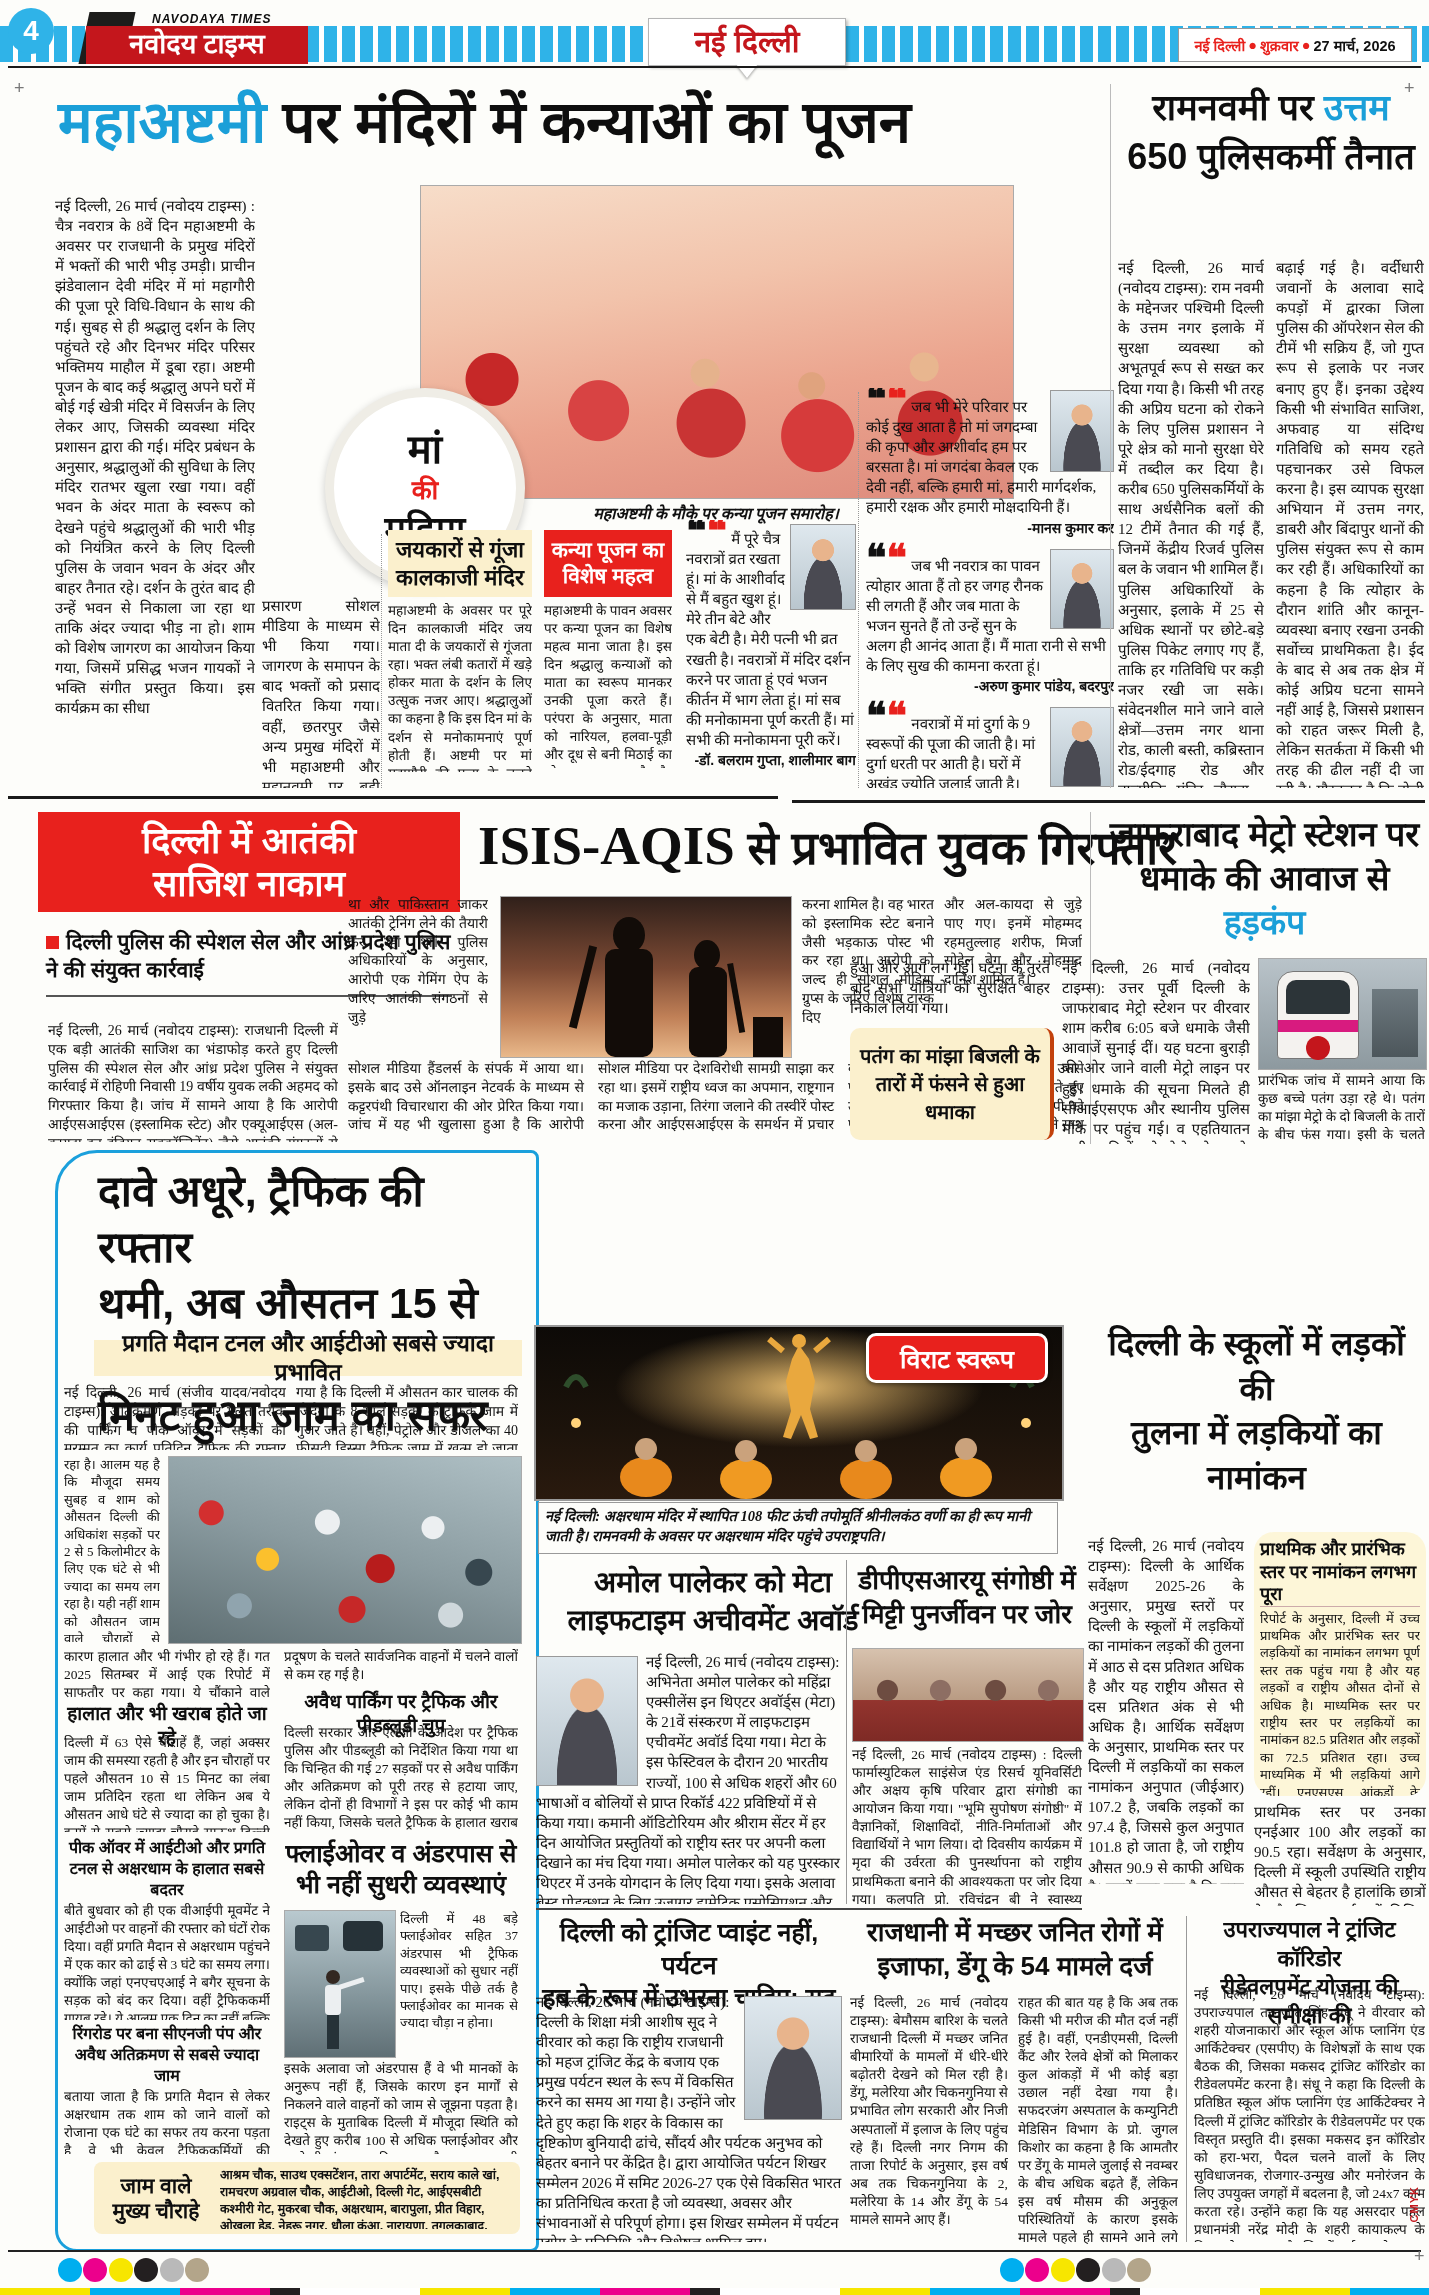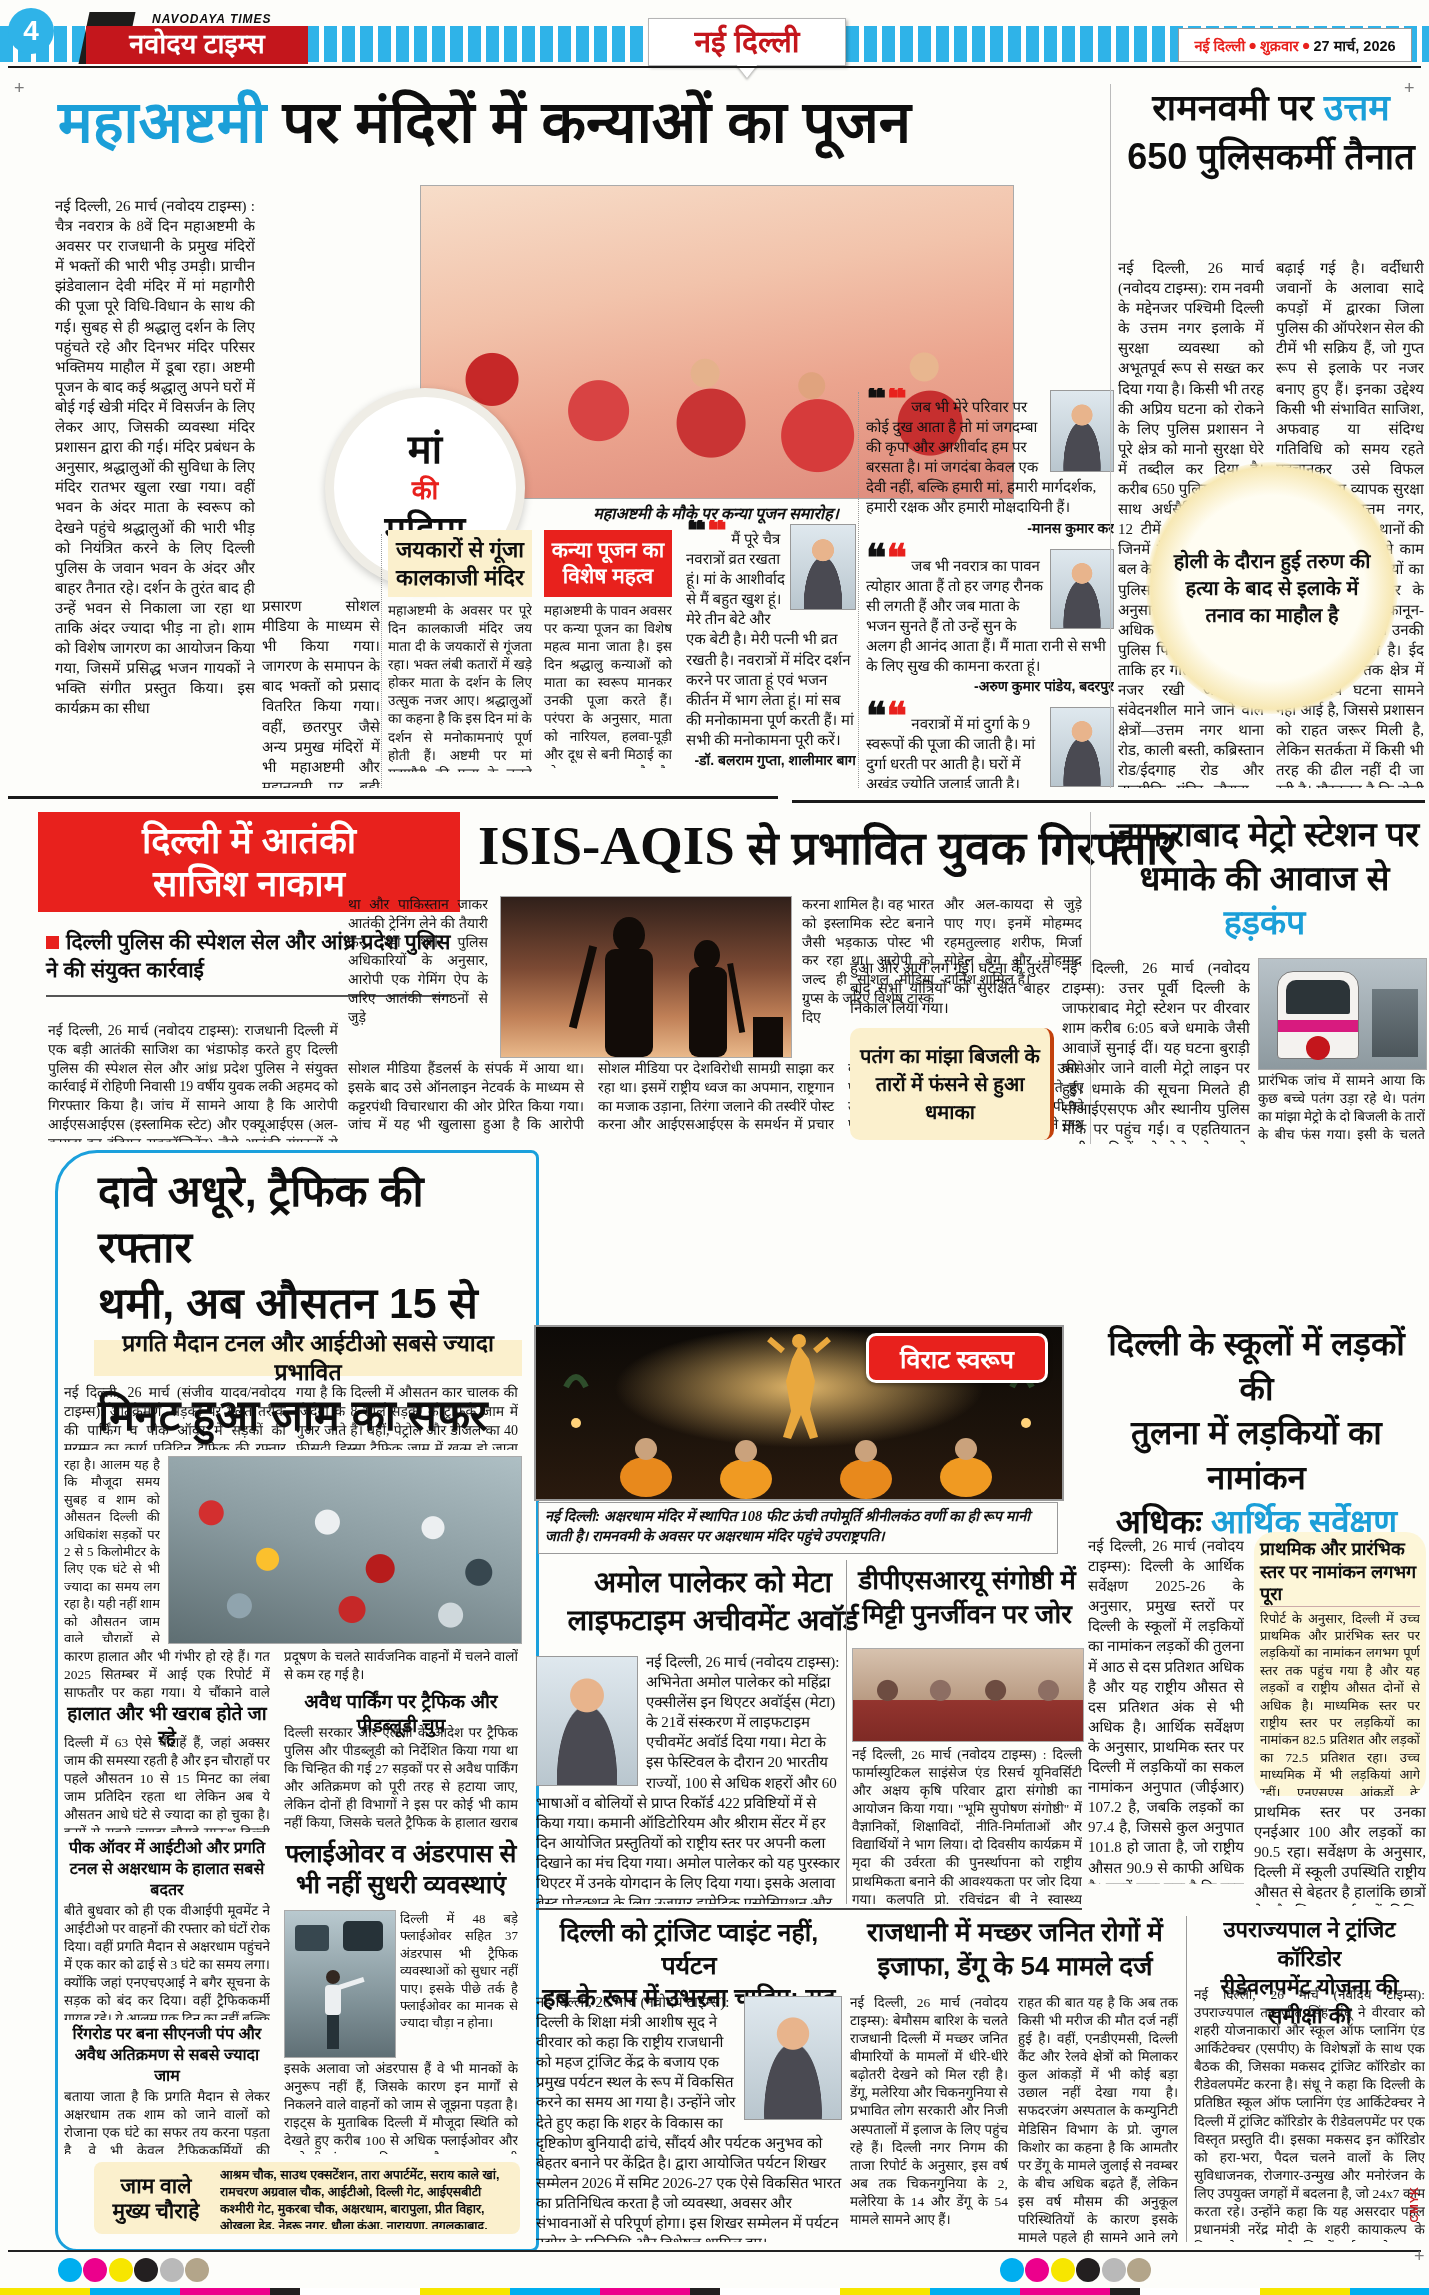--- a/index.html
+++ b/index.html
@@ -135,21 +135,20 @@
     </div>
   </div>
 
   <div class="abs vline" style="left:1110px;top:84px;height:704px;background:#bbb;"></div>
   <div class="abs h ctr" style="left:1118px;top:84px;width:306px;font-size:36px;line-height:1.35;">
     <div><span>रामनवमी पर </span><span class="blue">उत्तम</span></div>
     <div><span>650 पुलिसकर्मी तैनात</span></div>
   </div>
   <div class="abs bt bt15" style="left:1118px;top:258px;width:146px;height:530px;">नई दिल्ली, 26 मार्च (नवोदय टाइम्स): राम नवमी के मद्देनजर पश्चिमी दिल्ली के उत्तम नगर इलाके में सुरक्षा व्यवस्था को अभूतपूर्व रूप से सख्त कर दिया गया है। किसी भी तरह की अप्रिय घटना को रोकने के लिए पुलिस प्रशासन ने पूरे क्षेत्र को मानो सुरक्षा घेरे में तब्दील कर दिया है। करीब 650 पुलिसकर्मियों के साथ अर्धसैनिक बलों की 12 टीमें तैनात की गई हैं, जिनमें केंद्रीय रिजर्व पुलिस बल के जवान भी शामिल हैं। पुलिस अधिकारियों के अनुसार, इलाके में 25 से अधिक स्थानों पर छोटे-बड़े पुलिस पिकेट लगाए गए हैं, ताकि हर गतिविधि पर कड़ी नजर रखी जा सके। संवेदनशील माने जाने वाले क्षेत्रों—उत्तम नगर थाना रोड, काली बस्ती, कब्रिस्तान रोड/ईदगाह रोड और बाल्मीकि मंदिर चौराहा—पर विशेष निगरानी की जा रही है। इन इलाकों में पहले भी तनाव की स्थिति बन चुकी है, जिसे देखते हुए यहां अतिरिक्त पुलिस बल तैनात किया</div>
   <div class="abs bt bt15" style="left:1276px;top:258px;width:148px;height:530px;">बढ़ाई गई है। वर्दीधारी जवानों के अलावा सादे कपड़ों में द्वारका जिला पुलिस की ऑपरेशन सेल की टीमें भी सक्रिय हैं, जो गुप्त रूप से इलाके पर नजर बनाए हुए हैं। इनका उद्देश्य किसी भी संभावित साजिश, अफवाह या संदिग्ध गतिविधि को समय रहते पहचानकर उसे विफल करना है। इस व्यापक सुरक्षा अभियान में उत्तम नगर, डाबरी और बिंदापुर थानों की पुलिस संयुक्त रूप से काम कर रही हैं। अधिकारियों का कहना है कि त्योहार के दौरान शांति और कानून-व्यवस्था बनाए रखना उनकी सर्वोच्च प्राथमिकता है। ईद के बाद से अब तक क्षेत्र में कोई अप्रिय घटना सामने नहीं आई है, जिससे प्रशासन को राहत जरूर मिली है, लेकिन सतर्कता में किसी भी तरह की ढील नहीं दी जा रही है। गौरतलब है कि होली के दौरान हुए तरुण हत्याकांड के बाद इलाके में तनाव का माहौल बना हुआ था। इस मामले में पुलिस अब तक 14 से अधिक आरोपितों को गिरफ्तार कर चुकी है, जिनमें कुछ महिलाएं भी शामिल हैं। साथ ही आरोपितों के अवैध निर्माण पर बुलडोजर कार्रवाई भी की गई थी। मुख्य सड़कों के साथ-साथ गलियों, बाजारों और भीड़भाड़ वाले स्थानों पर भी पुलिस की मौजूदगी बढ़ाई गई है।</div>
-  <div class="abs pullq" style="left:1146px;top:462px;width:252px;height:252px;padding:26px;box-sizing:border-box;">होली के दौरान हुई तरुण की हत्या के बाद से इलाके में तनाव का माहौल है</div>
 
   <div class="abs hr" style="left:8px;top:796px;width:770px;"></div>
   <div class="abs hr" style="left:792px;top:800px;width:633px;"></div>
 
   <div class="abs ctr" style="left:38px;top:812px;width:422px;height:100px;background:#e8211d;display:flex;flex-direction:column;align-items:center;justify-content:center;">
     <span class="h white" style="font-size:36px;line-height:1.2;">दिल्ली में आतंकी</span>
     <span class="h white" style="font-size:36px;line-height:1.2;">साजिश नाकाम</span>
   </div>
   <div class="abs h" style="left:478px;top:812px;width:610px;white-space:nowrap;">
     <span style="font-family:'Liberation Serif',serif;font-size:55px;">ISIS-AQIS</span><span style="font-size:46px;"> से प्रभावित युवक गिरफ्तार</span>
@@ -320,21 +319,20 @@
   <div class="abs h ctr" style="left:850px;top:1916px;width:330px;font-size:26px;line-height:1.3;">
     <div>राजधानी में मच्छर जनित रोगों में</div>
     <div>इजाफा, डेंगू के 54 मामले दर्ज</div>
   </div>
   <div class="abs bt" style="left:850px;top:1994px;width:158px;height:250px;font-size:13.5px;">नई दिल्ली, 26 मार्च (नवोदय टाइम्स): बेमौसम बारिश के चलते राजधानी दिल्ली में मच्छर जनित बीमारियों के मामलों में धीरे-धीरे बढ़ोतरी देखने को मिल रही है। डेंगू, मलेरिया और चिकनगुनिया से प्रभावित लोग सरकारी और निजी अस्पतालों में इलाज के लिए पहुंच रहे हैं। दिल्ली नगर निगम की ताजा रिपोर्ट के अनुसार, इस वर्ष अब तक चिकनगुनिया के 2, मलेरिया के 14 और डेंगू के 54 मामले सामने आए हैं।</div>
   <div class="abs bt" style="left:1018px;top:1994px;width:160px;height:250px;font-size:13.5px;">राहत की बात यह है कि अब तक किसी भी मरीज की मौत दर्ज नहीं हुई है। वहीं, एनडीएमसी, दिल्ली कैंट और रेलवे क्षेत्रों को मिलाकर कुल आंकड़ों में भी कोई बड़ा उछाल नहीं देखा गया है। सफदरजंग अस्पताल के कम्युनिटी मेडिसिन विभाग के प्रो. जुगल किशोर का कहना है कि आमतौर पर डेंगू के मामले जुलाई से नवम्बर के बीच अधिक बढ़ते हैं, लेकिन इस वर्ष मौसम की अनुकूल परिस्थितियों के कारण इसके मामले पहले ही सामने आने लगे हैं। फिलहाल तापमान कम होने से मच्छरों की सक्रियता सीमित है।</div>
 
   <div class="abs h ctr" style="left:1088px;top:1322px;width:337px;font-size:33px;line-height:1.35;">
     <div>दिल्ली के स्कूलों में लड़कों की</div>
     <div>तुलना में लड़कियों का नामांकन</div>
-    <div><span>अधिकः </span><span class="blue">आर्थिक सर्वेक्षण</span></div>
   </div>
   <div class="abs bt bt15" style="left:1088px;top:1536px;width:156px;height:348px;">नई दिल्ली, 26 मार्च (नवोदय टाइम्स): दिल्ली के आर्थिक सर्वेक्षण 2025-26 के अनुसार, प्रमुख स्तरों पर दिल्ली के स्कूलों में लड़कियों का नामांकन लड़कों की तुलना में आठ से दस प्रतिशत अधिक है और यह राष्ट्रीय औसत से दस प्रतिशत अंक से भी अधिक है। आर्थिक सर्वेक्षण के अनुसार, प्राथमिक स्तर पर दिल्ली में लड़कियों का सकल नामांकन अनुपात (जीईआर) 107.2 है, जबकि लड़कों का 97.4 है, जिससे कुल अनुपात 101.8 हो जाता है, जो राष्ट्रीय औसत 90.9 से काफी अधिक है। इसमें कहा गया है कि उच्च प्राथमिक स्तर पर लड़कियों के लिए जीईआर 122 रहा, जबकि लड़कों के लिए यह 113.1 था, जो अखिल भारतीय आंकड़े 90.3 से काफी अधिक है। प्राथमिक स्तर पर, लड़कियों का नामांकन 112.8 दर्ज किया गया, जबकि लड़कों का नामांकन 103.4 था। माध्यमिक स्तर पर लड़कियां लड़कों से आगे: माध्यमिक स्तर पर लड़कियों का नामांकन 104.7 प्रतिशत रहा, जबकि लड़कों का 98 प्रतिशत दर्ज किया गया। उच्च माध्यमिक स्तर पर भी लड़कियां 87.2 प्रतिशत के साथ आगे रहीं, जबकि लड़कों का आंकड़ा 78.7 प्रतिशत रहा। नेट एनरोलमेंट रेशियो (एनईआर) में भी लड़कियां आगे हैं</div>
   <div class="abs paleyellow" style="left:1254px;top:1532px;width:172px;height:264px;padding:6px;box-sizing:border-box;overflow:hidden;">
     <div class="h" style="font-size:18px;line-height:1.25;border-bottom:1px solid #caa;">प्राथमिक और प्रारंभिक स्तर पर नामांकन लगभग पूरा</div>
     <div class="bt" style="font-size:13px;margin-top:3px;">रिपोर्ट के अनुसार, दिल्ली में उच्च प्राथमिक और प्रारंभिक स्तर पर लड़कियों का नामांकन लगभग पूर्ण स्तर तक पहुंच गया है और यह लड़कों व राष्ट्रीय औसत दोनों से अधिक है। माध्यमिक स्तर पर राष्ट्रीय स्तर पर लड़कियों का नामांकन 82.5 प्रतिशत और लड़कों का 72.5 प्रतिशत रहा। उच्च माध्यमिक में भी लड़कियां आगे रहीं। एनएसएस आंकड़ों के मुताबिक, दिल्ली में सभी स्तरों पर उपस्थिति राष्ट्रीय औसत से बेहतर है।</div>
 
   </div>
   <div class="abs bt bt15" style="left:1254px;top:1802px;width:172px;height:104px;">प्राथमिक स्तर पर उनका एनईआर 100 और लड़कों का 90.5 रहा। सर्वेक्षण के अनुसार, दिल्ली में स्कूली उपस्थिति राष्ट्रीय औसत से बेहतर है हालांकि छात्रों के शैक्षणिक प्रदर्शन में मिश्रित परिणाम सामने आए हैं।</div>
 
   <div class="abs vline" style="left:1186px;top:1916px;height:326px;background:#999;"></div>

